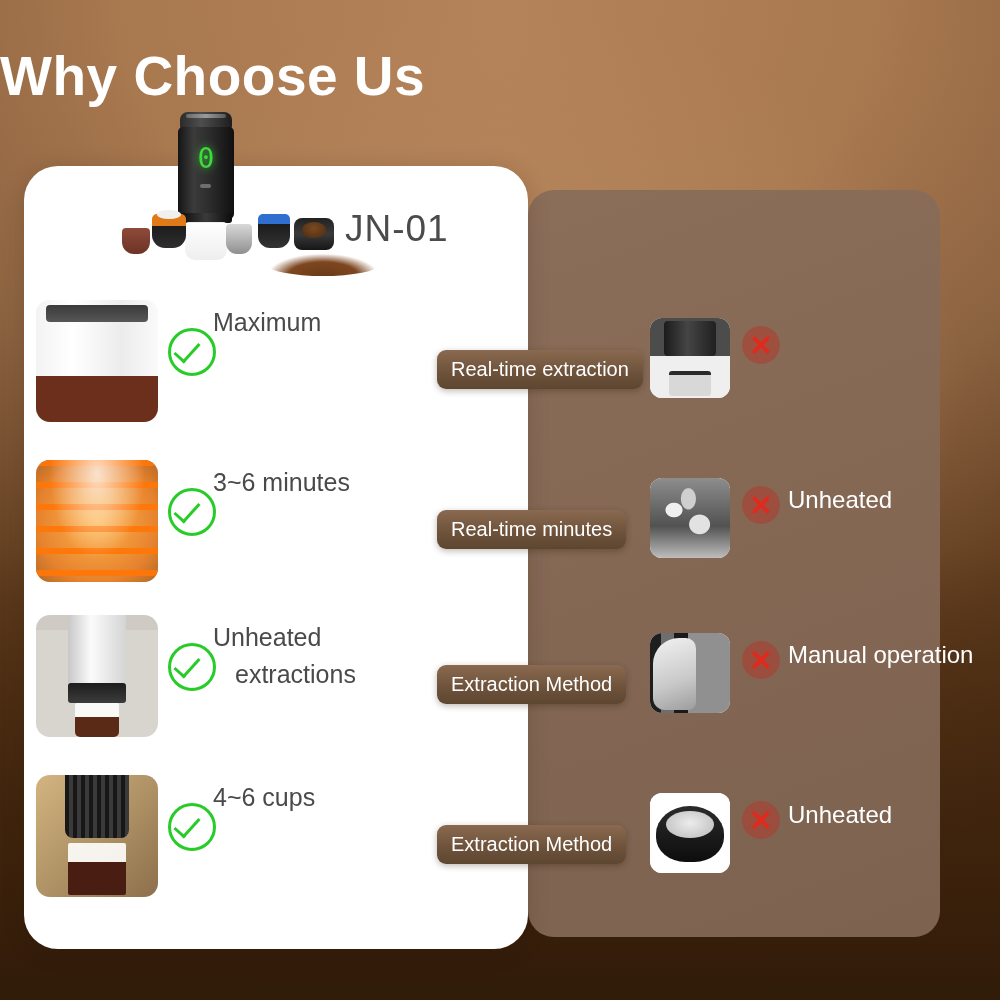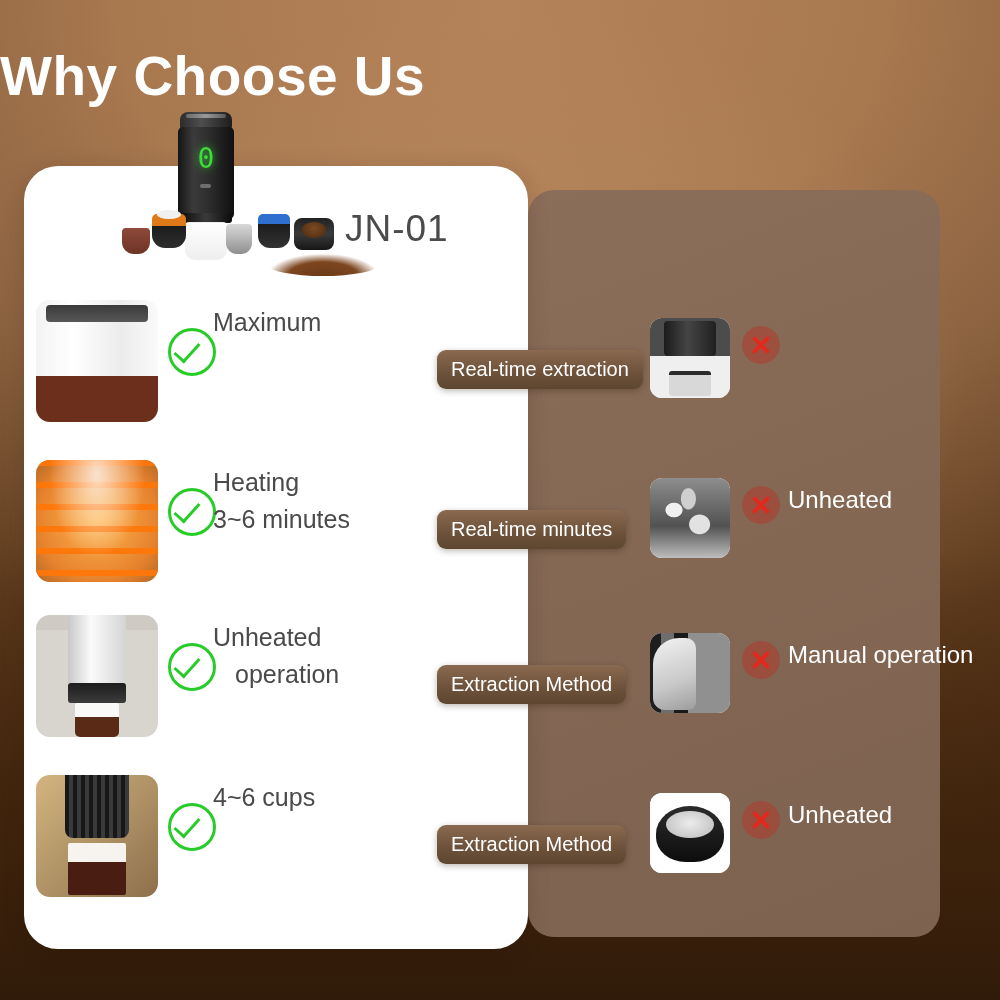--- a/index.html
+++ b/index.html
@@ -386,21 +386,20 @@
       </div>
     <div class="cross"></div>
   </div>
 
   <div class="row" style="top:460px">
     <div class="thumb">
         <div class="art-heat"></div>
       </div>
     <div class="check"></div>
     <div class="txt-left">
-      <div class="l1">Heating</div>
       <div class="l2">3~6 minutes</div>
     </div>
     <div class="badge">Real-time minutes</div>
     <div class="thumb-r">
         <div class="art-ice art-gray"></div>
       </div>
     <div class="cross"></div>
     <div class="txt-right" style="top:22px">
       <div class="l1">Unheated</div>
     </div>
@@ -408,21 +407,21 @@
 
   <div class="row" style="top:615px">
     <div class="thumb">
       <div class="art-auto">
           <div class="art-auto-cup"></div>
         </div>
     </div>
     <div class="check"></div>
     <div class="txt-left">
       <div class="l1">Unheated</div>
-      <div class="l2 indent">operation</div>
+      <div class="l2 indent">extractions</div>
     </div>
     <div class="badge">Extraction Method</div>
     <div class="thumb-r">
         <div class="art-hand art-gray"></div>
       </div>
     <div class="cross"></div>
     <div class="txt-right" style="top:22px;width:250px">
       <div class="l1">Manual operation</div>
     </div>
   </div>

